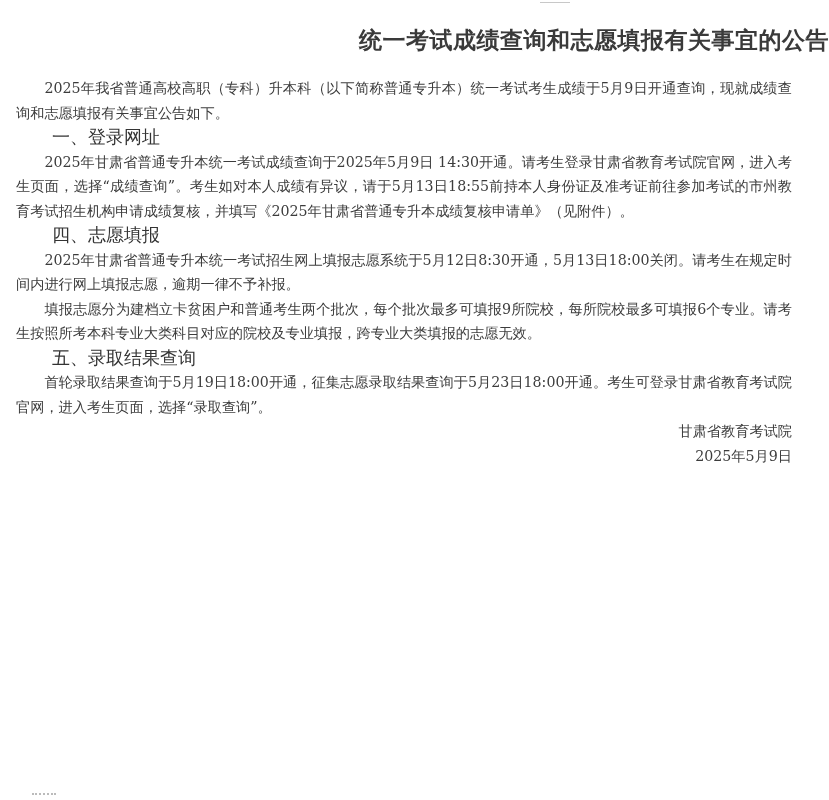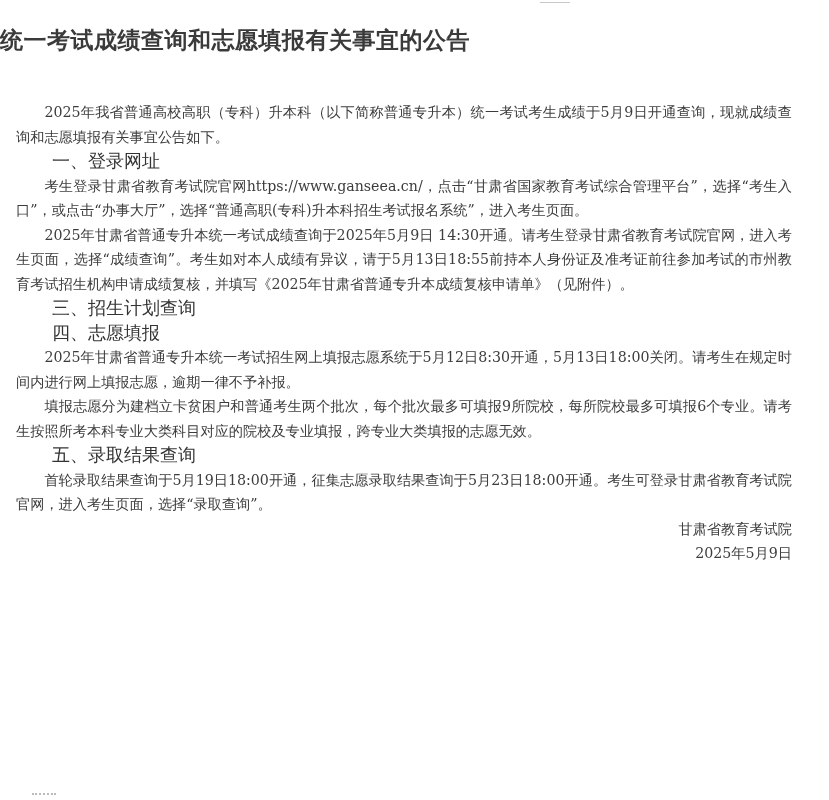--- a/index.html
+++ b/index.html
@@ -5,32 +5,32 @@
     html, body { margin: 0; padding: 0; }
     body {
       width: 829px; height: 800px; overflow: hidden;
       background: #ffffff;
       color: #333333;
       font-family: "DejaVu Serif", "Liberation Serif", serif;
       position: relative;
     }
     .title {
       position: absolute; left: 0; width: 829px; top: 8px;
-      text-align: left;
+      text-align: right;
       font-family: "DejaVu Sans", "Liberation Sans", sans-serif;
       font-size: 23px; color: #3a3a3a; letter-spacing: 0.5px;
       line-height: 34px;
     }
     .top-fragment {
       position: absolute; left: 540px; top: -6px; width: 30px; height: 8px;
       border-bottom: 1px solid #c8c8c8;
     }
     .body-text {
       position: absolute; left: 16px; top: 76px; width: 776px;
-      font-size: 14.2px; line-height: 24.5px; color: #3c3c3c; margin-top: 24px;
+      font-size: 14.2px; line-height: 24.5px; color: #3c3c3c;
     }
     .p { margin: 0; text-indent: 2em; text-align: justify; }
     .h {
       margin: 0; padding-left: 2em;
       font-family: "DejaVu Sans", "Liberation Sans", sans-serif;
       font-size: 18px; color: #333;
     }
     .sign {
       margin: 0; text-align: right; padding-left: 40px;
     }
@@ -43,25 +43,23 @@
 <body>
 
 <div class="top-fragment"></div>
 
 <h1 class="title">统一考试成绩查询和志愿填报有关事宜的公告</h1>
 
 <div class="body-text">
   <p class="p">2025年我省普通高校高职（专科）升本科（以下简称普通专升本）统一考试考生成绩于5月9日开通查询，现就成绩查询和志愿填报有关事宜公告如下。</p>
 
   <p class="h">一、登录网址</p>
-  <p class="p">考生登录甘肃省教育考试院官网https://www.ganseea.cn/，点击“甘肃省国家教育考试综合管理平台”，选择“考生入口”，或点击“办事大厅”，选择“普通高职(专科)升本科招生考试报名系统”，进入考生页面。</p>
 
   <p class="p">2025年甘肃省普通专升本统一考试成绩查询于2025年5月9日 14:30开通。请考生登录甘肃省教育考试院官网，进入考生页面，选择“成绩查询”。考生如对本人成绩有异议，请于5月13日18:55前持本人身份证及准考证前往参加考试的市州教育考试招生机构申请成绩复核，并填写《2025年甘肃省普通专升本成绩复核申请单》（见附件）。</p>
 
-  <p class="h">三、招生计划查询</p>
 
   <p class="h">四、志愿填报</p>
   <p class="p">2025年甘肃省普通专升本统一考试招生网上填报志愿系统于5月12日8:30开通，5月13日18:00关闭。请考生在规定时间内进行网上填报志愿，逾期一律不予补报。</p>
   <p class="p">填报志愿分为建档立卡贫困户和普通考生两个批次，每个批次最多可填报9所院校，每所院校最多可填报6个专业。请考生按照所考本科专业大类科目对应的院校及专业填报，跨专业大类填报的志愿无效。</p>
 
   <p class="h">五、录取结果查询</p>
   <p class="p">首轮录取结果查询于5月19日18:00开通，征集志愿录取结果查询于5月23日18:00开通。考生可登录甘肃省教育考试院官网，进入考生页面，选择“录取查询”。</p>
 
 
   <p class="sign">甘肃省教育考试院</p>

